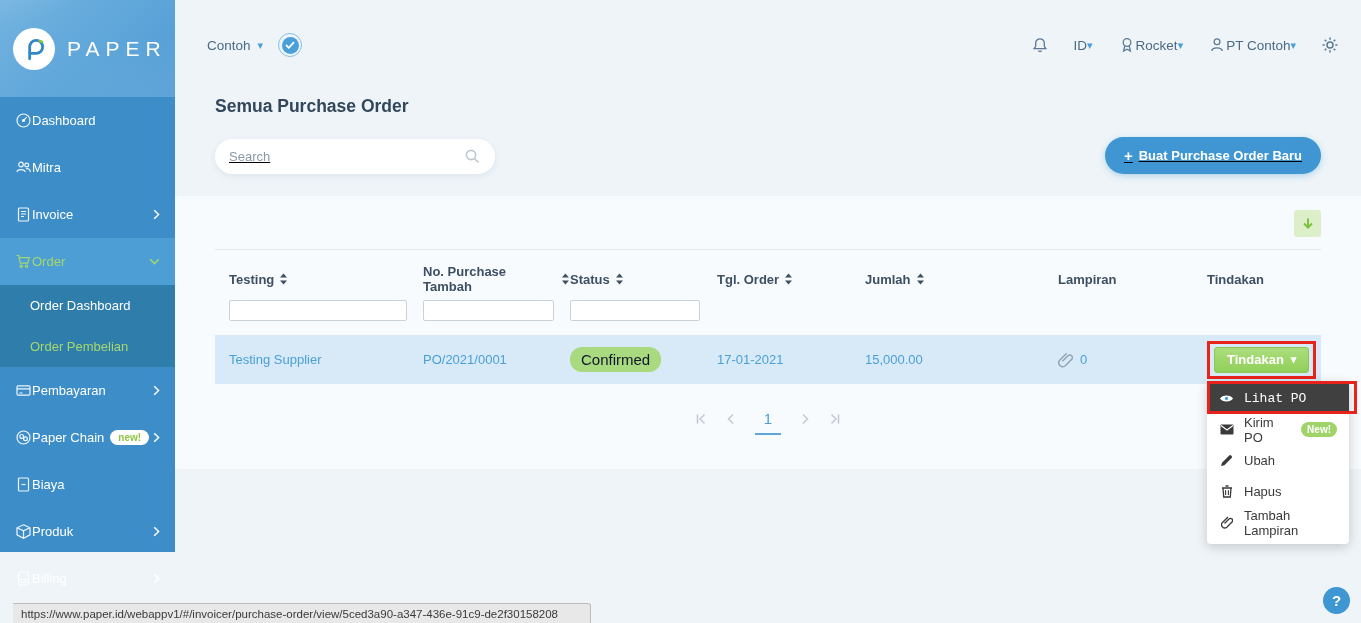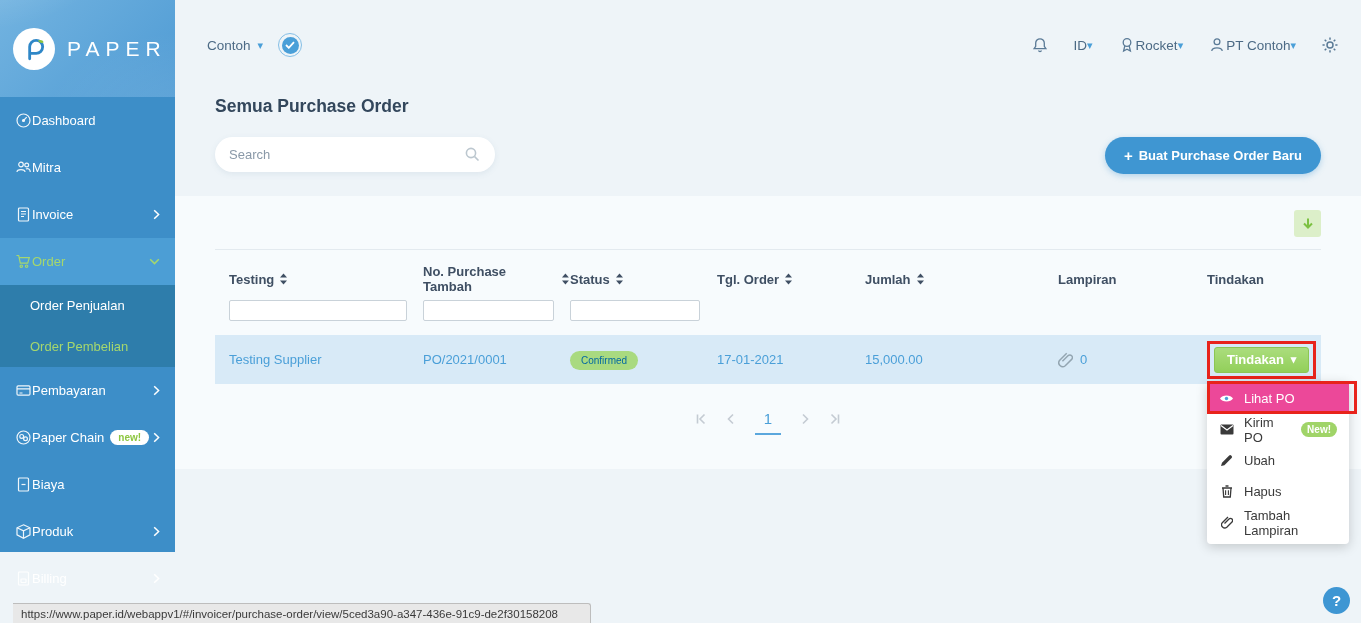--- a/index.html
+++ b/index.html
@@ -29,21 +29,21 @@
   .workspace { display:flex; align-items:center; gap:7px; cursor:pointer; }
   .caret { color:#4a9fd8; font-size:11px; line-height:1; }
   .check-badge { width:24px; height:24px; border-radius:50%; border:1.5px solid #85bfe6; display:grid; place-items:center; margin-left:8px; }
   .check-badge .inner { width:17px; height:17px; border-radius:50%; background:#4a9fd8; display:grid; place-items:center; }
   .topbar-right { margin-left:auto; display:flex; align-items:center; gap:25px; }
   .tb-group { display:flex; align-items:center; cursor:pointer; }
 
   
   .content { position:absolute; left:175px; top:90px; right:0; bottom:0; }
   .page-title { margin:6px 40px 0; font-size:17.5px; font-weight:bold; color:#33475c; }
-  .search-row { margin:20px 40px 0; display:flex; justify-content:space-between; align-items:flex-start; }
+  .search-row { margin:20px 40px 0; display:flex; justify-content:space-between; align-items:flex-end;text-decoration:underline; }
   .search-box { width:280px; height:35px; background:#fff; border-radius:18px; box-shadow:0 2px 6px rgba(80,120,150,.10); display:flex; align-items:center; padding:0 14px; }
   .search-box input { border:none; outline:none; flex:1; font-size:13px; color:#556; font-family:inherit; background:transparent; }
   .search-box input::placeholder { color:#8a99a8; }
   .btn-primary { background:#3f96d2; color:#fff; border:none; border-radius:19px; height:37px; padding:0 19px; font-size:13px; font-weight:bold; display:flex; align-items:center; gap:6px; cursor:pointer; box-shadow:0 2px 6px rgba(63,150,210,.35); font-family:inherit; }
   .btn-primary .plus { font-size:15px; font-weight:bold; }
 
   .table-card { margin-top:22px; background:#f7fbfd; padding:14px 40px 34px; }
   .export-row { display:flex; justify-content:flex-end; margin-bottom:12px; }
   .btn-export { width:27px; height:27px; background:#dcefc9; border:none; border-radius:3px; display:grid; place-items:center; cursor:pointer; }
   .divider { border:none; border-top:1px solid #e3eaef; }
@@ -51,35 +51,35 @@
   .thead { display:flex; margin-top:14px; color:#3f4f63; font-size:13px; font-weight:bold; }
   .th { display:flex; align-items:center; gap:5px; }
   .c1{width:208px; padding-left:14px;} .c2{width:147px;} .c3{width:147px;} .c4{width:148px;} .c5{width:148px;}
   .c6{width:180px; padding-left:45px;} .c7{flex:1; padding-left:14px;}
   .tfilter { display:flex; margin-top:6px; }
   .tfilter input { height:21px; border:1px solid #c9d2d9; border-radius:2px; background:#fff; outline:none; font-family:inherit; }
   .f1{width:178px;} .f2{width:131px;} .f3{width:130px;}
 
   .trow { display:flex; align-items:center; height:49px; background:#d8eaf7; margin-top:14px; font-size:13px; color:#4a9fd8; }
   .cell-link { cursor:pointer; }
-  .badge-status { background:#a9da80; color:#0369a1; border-radius:12px; padding:4px 11px; font-size:10px; }
+  .badge-status { background:#a9da80; color:#0f172a; border-radius:12px; padding:4px 11px; font-size:15px; }
   .lampiran-cell { display:flex; align-items:center; gap:7px; color:#4a9fd8; }
   .red-wrap { display:inline-block; border:3px solid #e8231b; padding:3px 4px; line-height:0; }
   .btn-action { background:linear-gradient(#abdd7d,#92cf5a); border:1px solid #8cc653; color:#fff; font-size:13px; font-weight:bold; border-radius:3px; padding:4px 12px 5px; display:inline-flex; align-items:center; gap:7px; cursor:pointer; font-family:inherit; line-height:normal; }
   .btn-action .caret { color:#fff; }
 
   .pagination { margin-top:26px; display:flex; justify-content:center; align-items:flex-start; gap:18px; color:#c4cbd3; }
   .pg-btn { cursor:pointer; display:flex; padding-top:3px; }
   .page-current { color:#4a9fd8; font-size:15px; padding:0 9px 6px; border-bottom:2px solid #5ba7dd; cursor:pointer; }
 
   
   .menu { position:absolute; left:1207px; top:381px; width:142px; background:#fff; border-radius:4px; box-shadow:0 3px 12px rgba(0,0,0,.18); padding:2px 0 6px; z-index:6; font-size:13px; color:#3a3a3a; }
   .menu-item { display:flex; align-items:center; gap:10px; padding:6px 12px; cursor:pointer; height:31px; }
   .menu-item .mi-icon { width:15px; display:flex; justify-content:center; flex:none; }
-  .menu-item.active { background:#ec4899; color:#fff; }
+  .menu-item.active { background:#404040; color:#fff;font-family:Liberation Mono, monospace; }
   .badge-new-menu { background:#a0d468; color:#fff; font-size:10px; font-weight:bold; padding:2px 6px; border-radius:9px; margin-left:2px; }
   .menu-red-overlay { position:absolute; top:0; left:0; width:150px; height:33px; border:3px solid #e8231b; pointer-events:none; }
 
   
   .statusbar { position:absolute; left:13px; bottom:0; height:20px; width:578px; background:#e8e8e8; border:1px solid #bdbdbd; border-left:none; border-bottom:none; border-top-right-radius:3px; font-size:11.5px; color:#3a3a3a; display:flex; align-items:center; padding:0 8px; z-index:10; white-space:nowrap; overflow:hidden; }
   .help-btn { position:absolute; right:11px; bottom:9px; width:27px; height:27px; border-radius:50%; background:#3e96d3; color:#fff; font-weight:bold; display:grid; place-items:center; font-size:15px; z-index:10; cursor:pointer; border:none; font-family:inherit; }
 </style>
 </head>
 <body>
 
@@ -131,21 +131,21 @@
       </svg>
     <span>Order</span>
     <span class="chev">
         <svg width="11" height="7" viewBox="0 0 11 7">
           <path d="M1.2 1.2 L5.5 5.6 L9.8 1.2" stroke="#a5d76e" stroke-width="1.5" fill="none"></path>
         </svg>
       </span>
   </div>
   <div class="submenu">
     <div class="submenu-item">
-      <span>Order Penjualan</span>
+      <span>Order Dashboard</span>
     </div>
     <div class="submenu-item current">
       <span>Order Pembelian</span>
     </div>
   </div>
   <div class="nav-item">
     <svg class="icon16" viewBox="0 0 17 17" fill="none" stroke="#fff" stroke-width="1.2" opacity=".92">
         <rect x="2" y="3.8" width="13" height="9.4" rx="1.2"></rect>
         <path d="M2 6.8 h13 M4.5 11 h3"></path>
       </svg>

